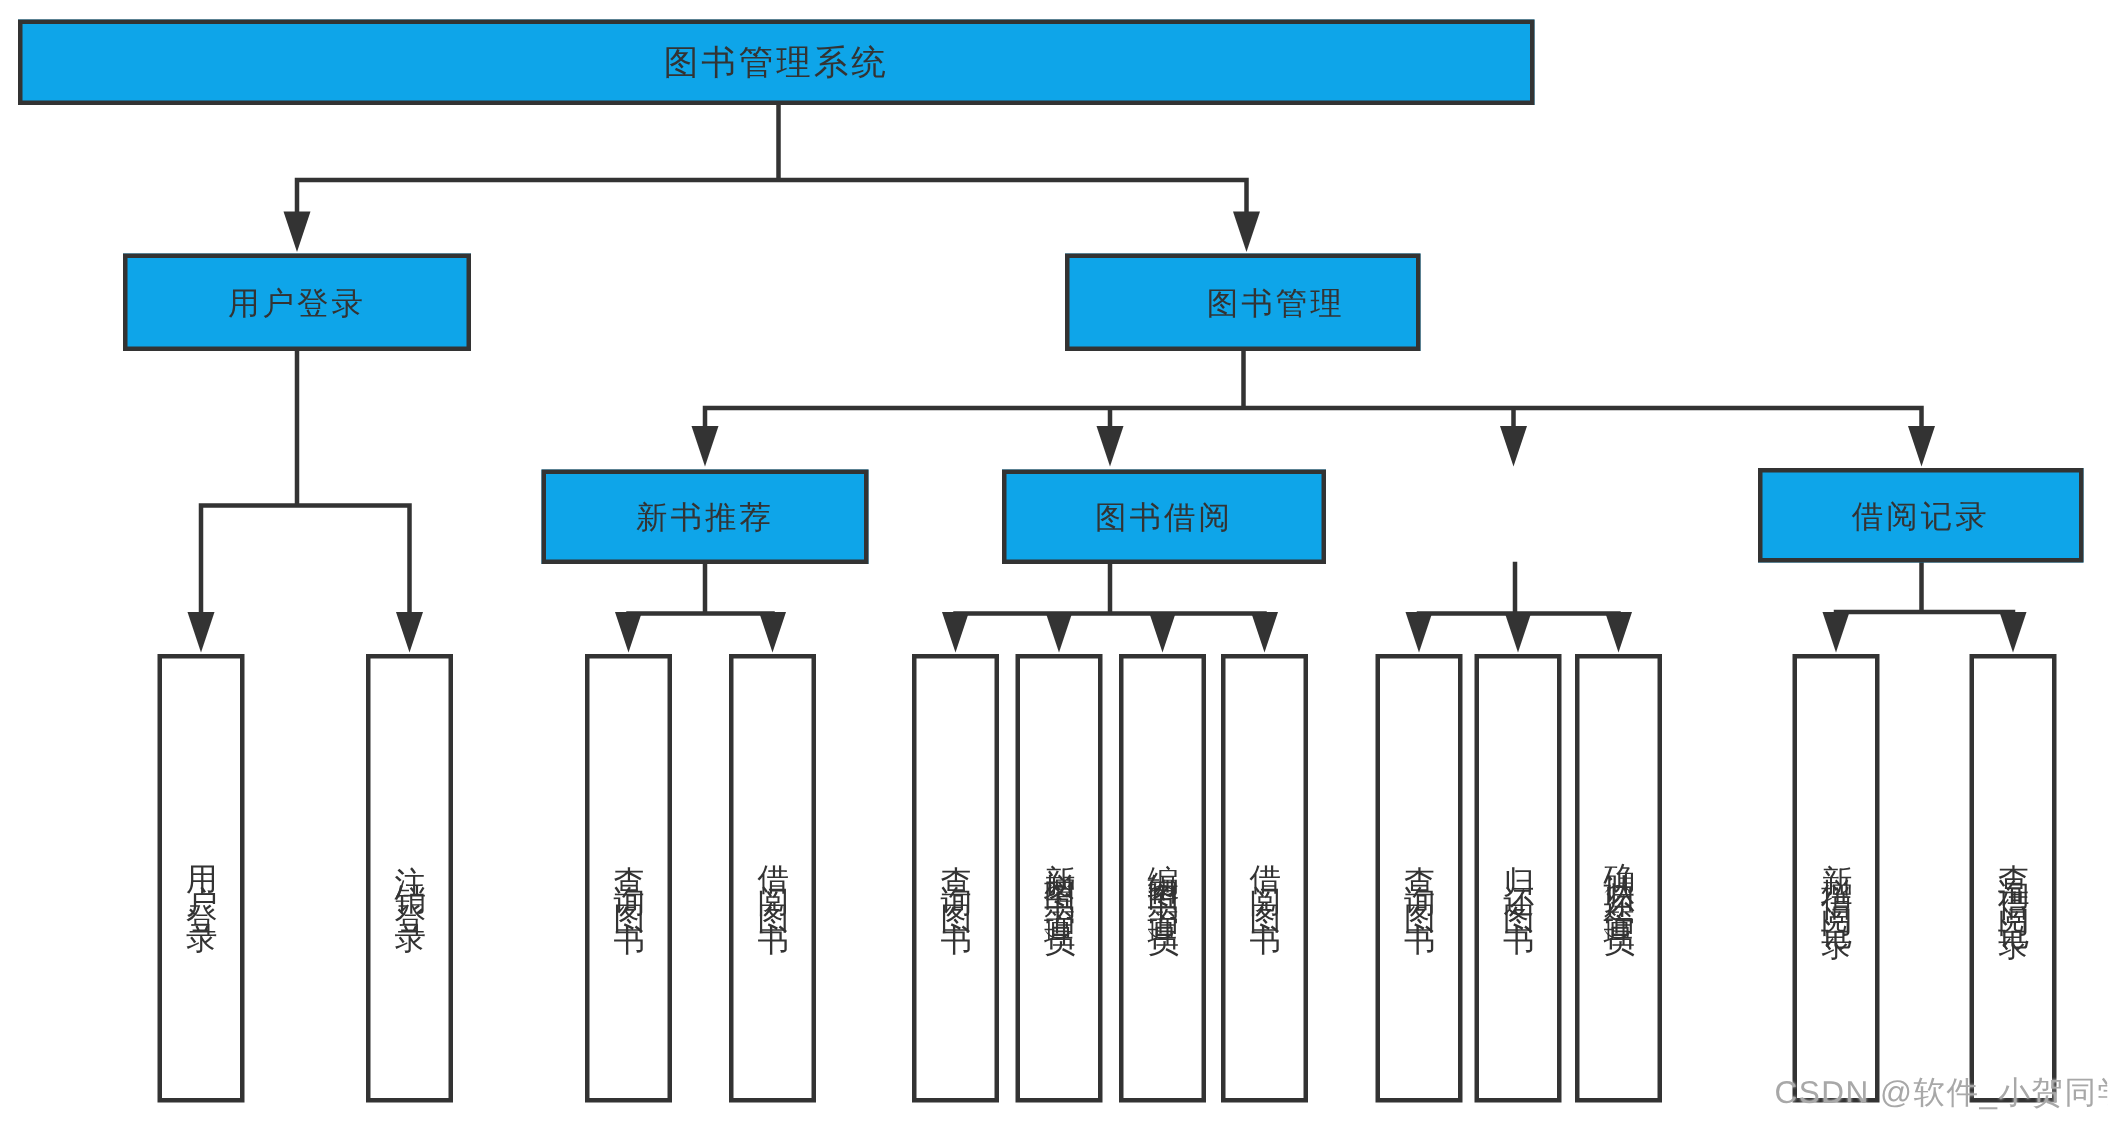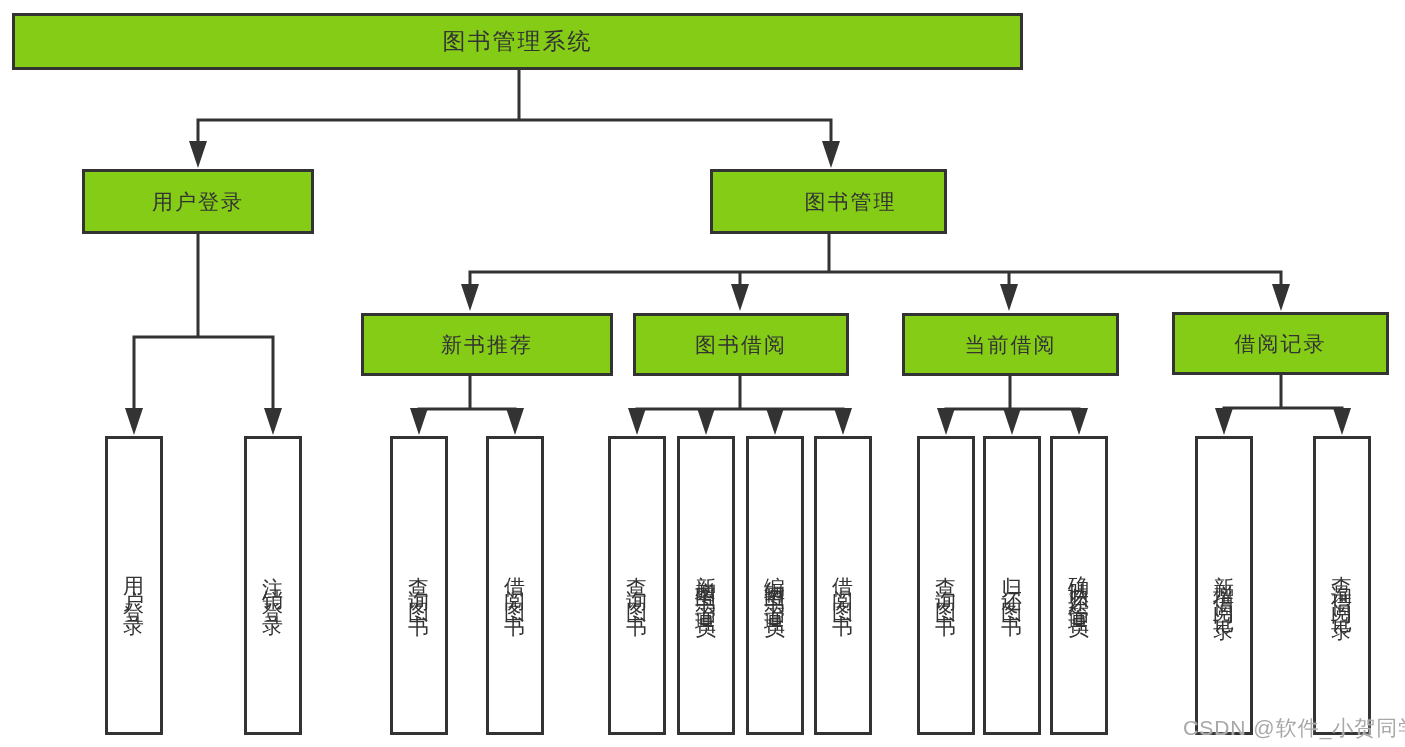--- a/index.html
+++ b/index.html
@@ -10,21 +10,21 @@
     background: #ffffff;
     overflow: hidden;
     font-family: "Liberation Sans", sans-serif;
     color: #333333;
   }
   #connectors { position: absolute; left: 0; top: 0; width: 1405px; height: 747px; }
   .node {
     position: absolute;
     box-sizing: border-box;
     border: 3px solid #333333;
-    background: #84cc16;
+    background: #0ea5e9;
     display: flex;
     align-items: center;
     justify-content: center;
     z-index: 2;
   }
   .node .lbl {
     font-size: 21px;
     letter-spacing: 2px;
     white-space: nowrap;
   }
@@ -131,28 +131,25 @@
     <span class="lbl">图书管理系统</span>
   </div>
 
   <div class="node" style="left:82px; top:169px; width:232px; height:65px;">
     <span class="lbl">用户登录</span>
   </div>
   <div class="node" style="left:710px; top:169px; width:237px; height:65px;padding-left:44px;">
     <span class="lbl">图书管理</span>
   </div>
 
-  <div class="node" style="left:361px; top:313px; width:252px; height:63px;">
+  <div class="node" style="left:361px; top:313px; width:218px; height:63px;">
     <span class="lbl">新书推荐</span>
   </div>
-  <div class="node" style="left:633px; top:313px; width:216px; height:63px;">
+  <div class="node" style="left:668px; top:313px; width:216px; height:63px;">
     <span class="lbl">图书借阅</span>
-  </div>
-  <div class="node" style="left:902px; top:313px; width:217px; height:63px;">
-    <span class="lbl">当前借阅</span>
   </div>
   <div class="node" style="left:1172px; top:312px; width:217px; height:63px;">
     <span class="lbl">借阅记录</span>
   </div>
 
   <div class="vnode sp-l" style="left:105px;">
     <span class="lbl">用户登录</span>
   </div>
   <div class="vnode sp-l" style="left:244px;">
     <span class="lbl">注销登录</span>

